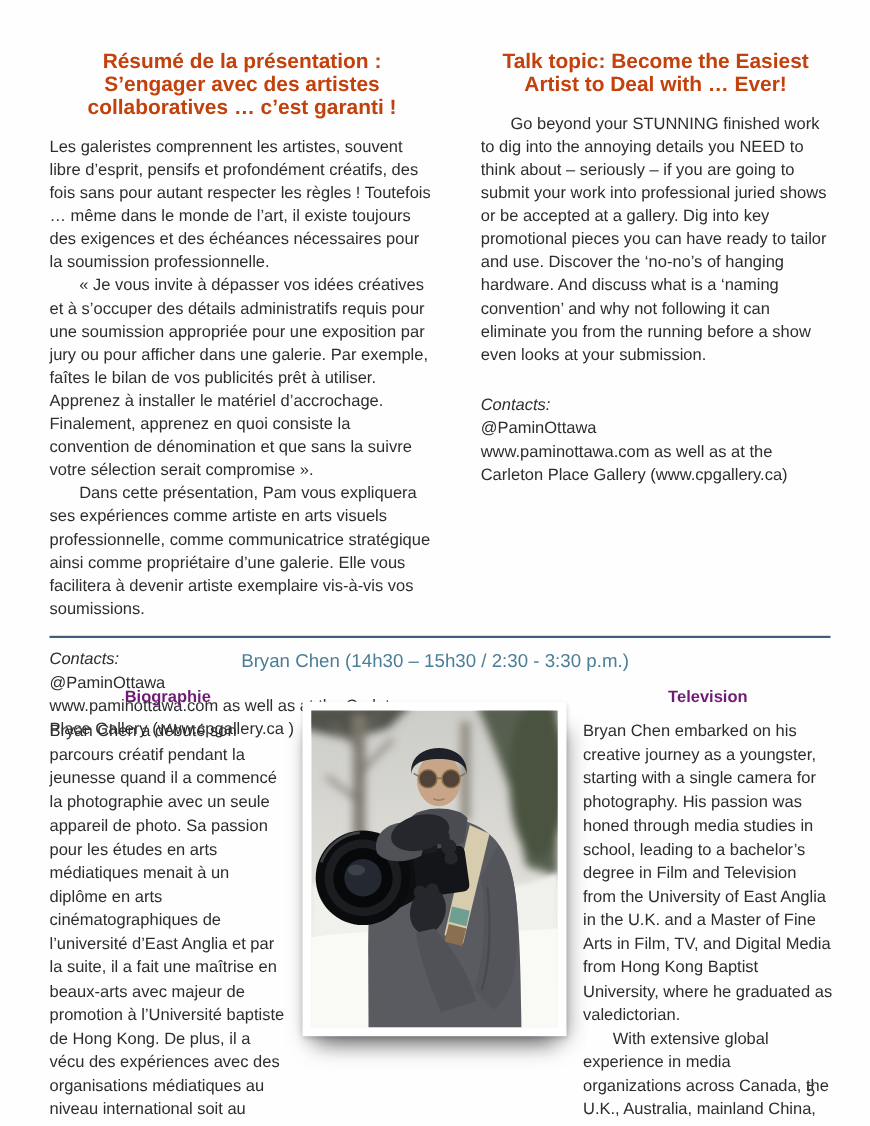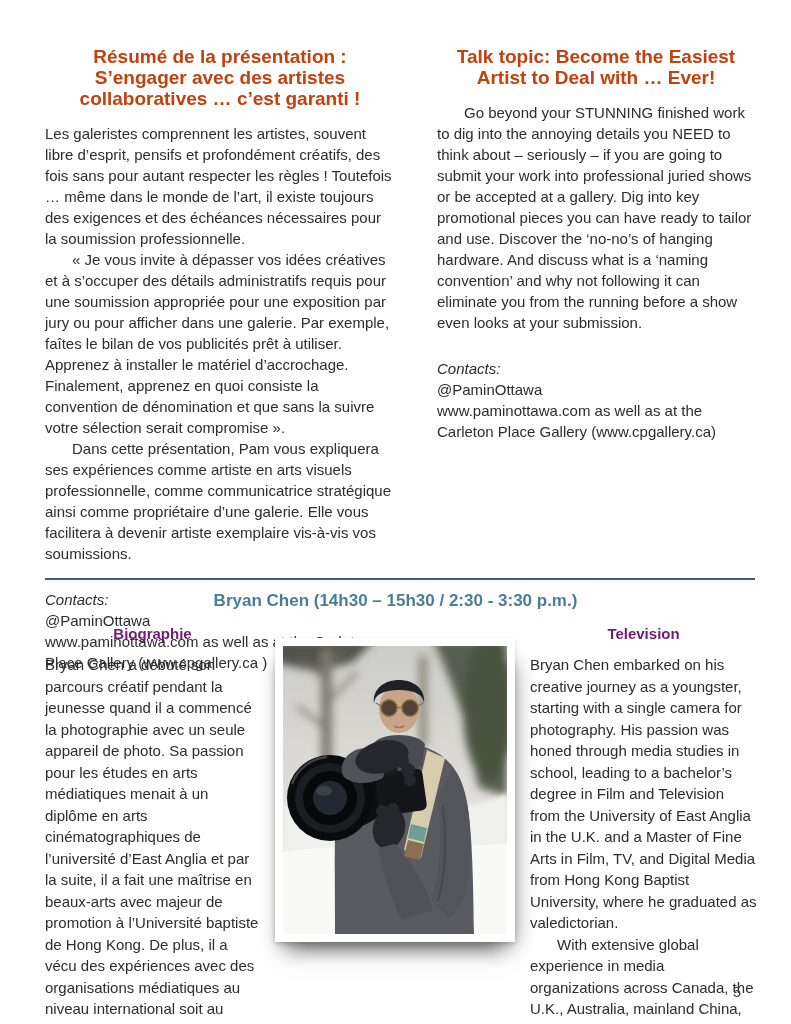--- a/index.html
+++ b/index.html
@@ -44,21 +44,21 @@
   .divider{
     height:0;
     border-top:2px solid #3e5f7e;
     margin:0 36px 0 45px;
   }
   .session-heading{
     margin:10px 0 12px 0;
     text-align:center;
     font-size:17px;
     line-height:22px;
-    font-weight:bold;
+    font-weight:normal;
     color:#4a7e96;
   }
   
   .bio-row{
     display:flex;
     padding:0 34px 0 45px;
   }
   .bio-col{width:215px;}
   .bio-col.right{width:227px;}
   .bio-title{

